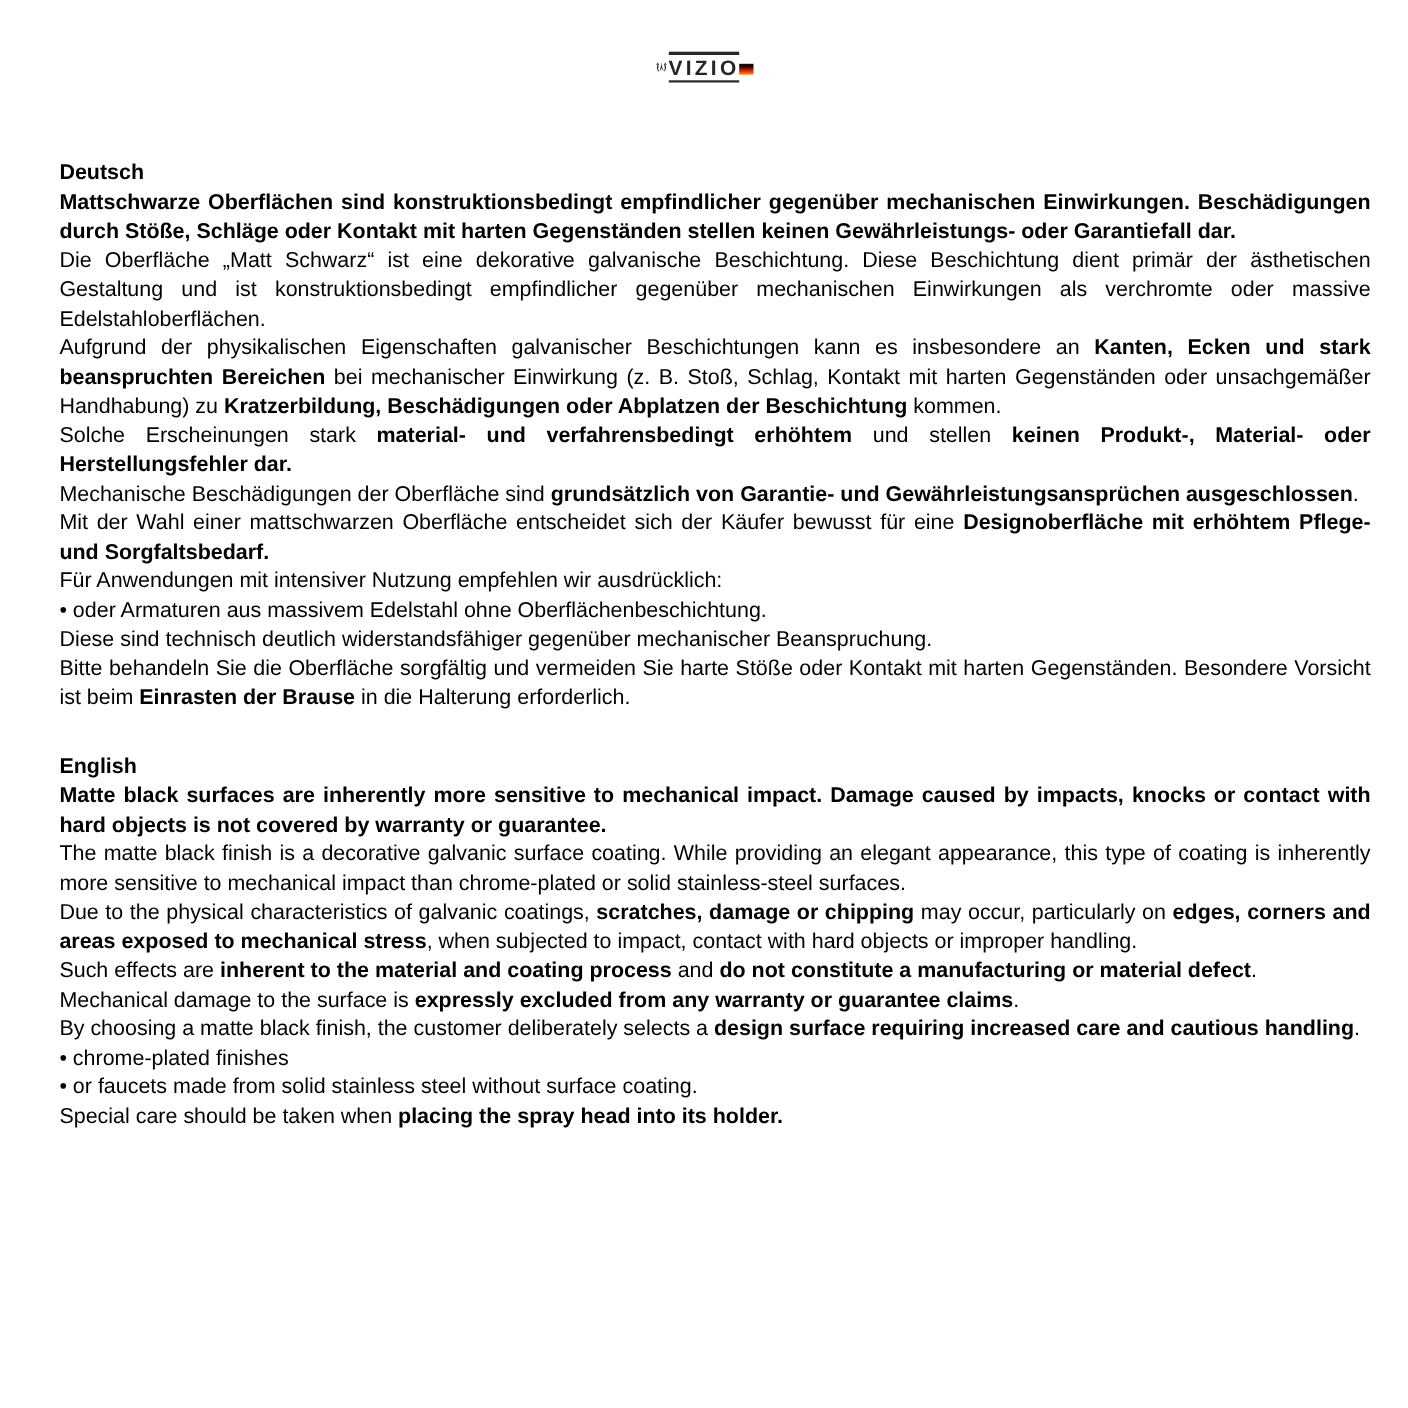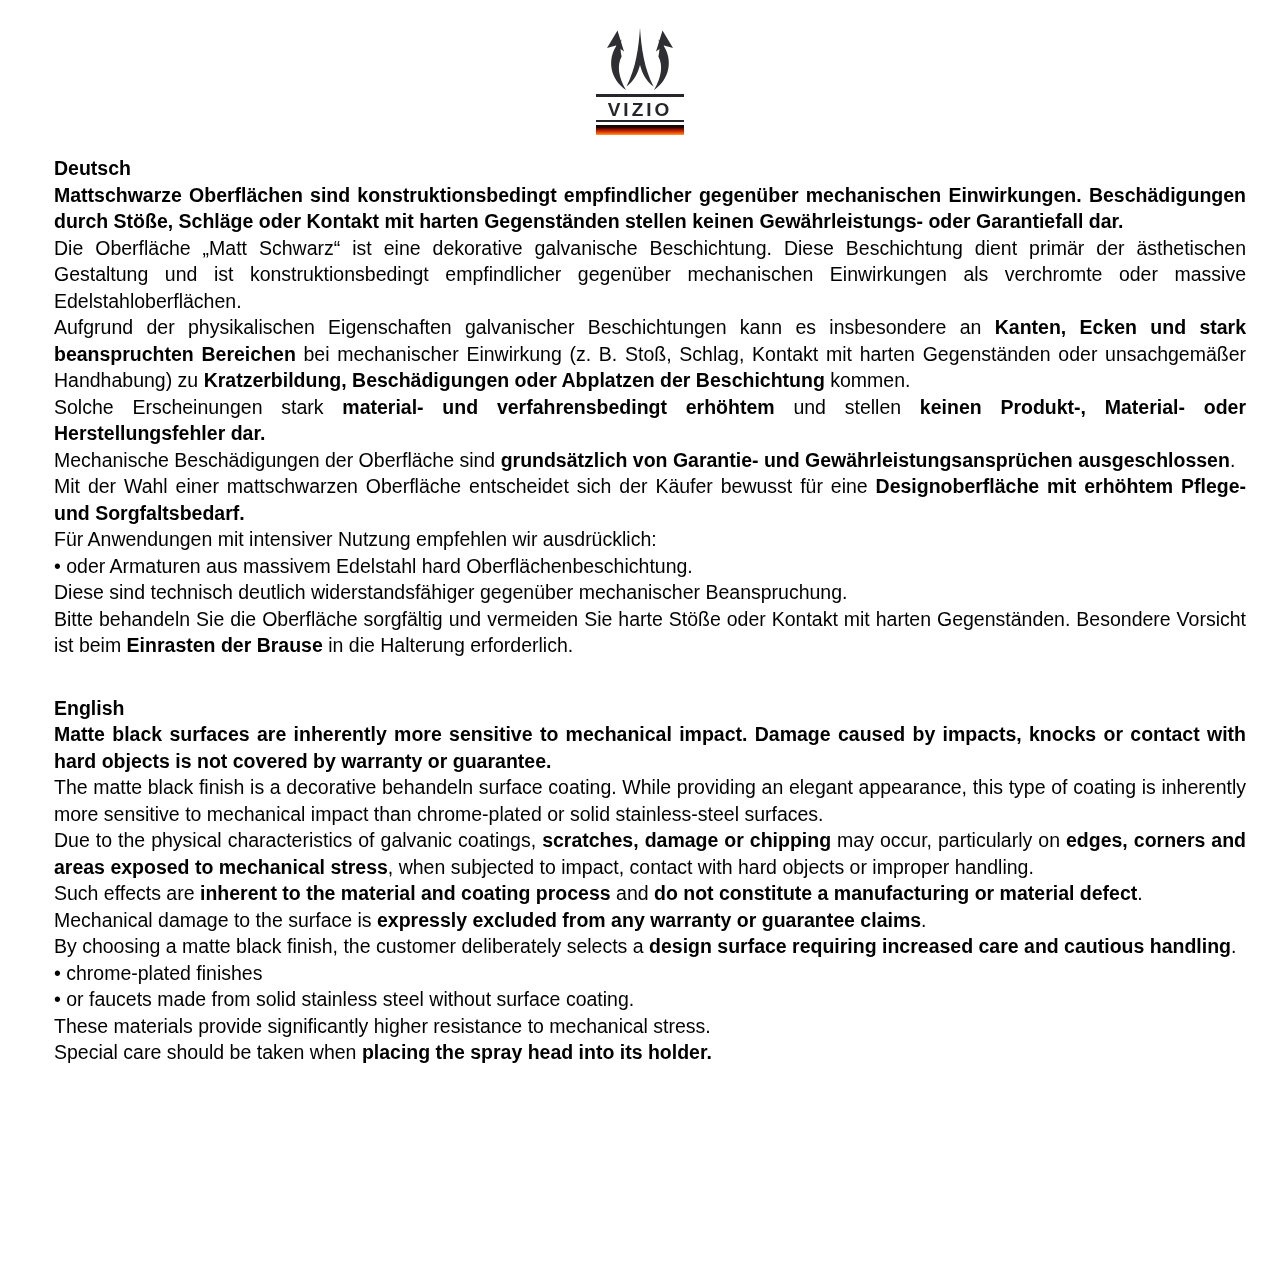--- a/index.html
+++ b/index.html
@@ -1,20 +1,20 @@
 <!DOCTYPE html>
 <html><head>
 <meta charset="utf-8">
 <style>
   * { margin: 0; padding: 0; box-sizing: border-box; }
   html, body { width: 1280px; height: 1280px; background: #ffffff; }
   body { font-family: "Liberation Sans", sans-serif; color: #000; -webkit-font-smoothing: antialiased; }
   .page { width: 1280px; height: 1280px; padding-top: 28px; overflow: hidden; }
 
-  .logo { width: 90px; margin: 0 auto 20px auto; display: flex; flex-direction: column; align-items: center; }
+  .logo { width: 90px; margin: 0 auto 50px auto; display: flex; flex-direction: row; align-items: center; }
   .crown { width: 88px; height: 66px; display: block; }
   .wordmark {
     width: 88px; text-align: center; font-weight: 700; font-size: 19px; line-height: 21px;
     letter-spacing: 3px; color: #26262a;
     border-top: 3px solid #26262a; border-bottom: 2px solid #26262a; padding-top: 2px;
   }
   .flag-bar { width: 88px; height: 10px; margin-top: 3px; }
 
   .content { padding: 0 34px; font-size: 19.5px; line-height: 26.5px; margin-left: 20px; }
   .section .heading { font-weight: 700; }
@@ -44,32 +44,31 @@
   <div class="content">
       <section class="section">
         <div class="heading">Deutsch</div>
         <p class="para"><span class="b">Mattschwarze Oberflächen sind konstruktionsbedingt empfindlicher gegenüber mechanischen Einwirkungen. Beschädigungen durch Stöße, Schläge oder Kontakt mit harten Gegenständen stellen keinen Gewährleistungs- oder Garantiefall dar.</span></p>
         <p class="para"><span>Die Oberfläche „Matt Schwarz“ ist eine dekorative galvanische Beschichtung. Diese Beschichtung dient primär der ästhetischen Gestaltung und ist konstruktionsbedingt empfindlicher gegenüber mechanischen Einwirkungen als verchromte oder massive Edelstahloberflächen.</span></p>
         <p class="para"><span>Aufgrund der physikalischen Eigenschaften galvanischer Beschichtungen kann es insbesondere an </span><span class="b">Kanten, Ecken und stark beanspruchten Bereichen</span><span> bei mechanischer Einwirkung (z. B. Stoß, Schlag, Kontakt mit harten Gegenständen oder unsachgemäßer Handhabung) zu </span><span class="b">Kratzerbildung, Beschädigungen oder Abplatzen der Beschichtung</span><span> kommen.</span></p>
         <p class="para"><span>Solche Erscheinungen stark </span><span class="b">material- und verfahrensbedingt erhöhtem</span><span> und stellen </span><span class="b">keinen Produkt-, Material- oder Herstellungsfehler dar.</span></p>
         <p class="para"><span>Mechanische Beschädigungen der Oberfläche sind </span><span class="b">grundsätzlich von Garantie- und Gewährleistungsansprüchen ausgeschlossen</span><span>.</span></p>
         <p class="para"><span>Mit der Wahl einer mattschwarzen Oberfläche entscheidet sich der Käufer bewusst für eine </span><span class="b">Designoberfläche mit erhöhtem Pflege- und Sorgfaltsbedarf.</span></p>
         <p class="para"><span>Für Anwendungen mit intensiver Nutzung empfehlen wir ausdrücklich:</span></p>
-        <p class="para"><span>• oder Armaturen aus massivem Edelstahl hard Oberflächenbeschichtung.</span></p>
+        <p class="para"><span>• oder Armaturen aus massivem Edelstahl ohne Oberflächenbeschichtung.</span></p>
         <p class="para"><span>Diese sind technisch deutlich widerstandsfähiger gegenüber mechanischer Beanspruchung.</span></p>
         <p class="para"><span>Bitte behandeln Sie die Oberfläche sorgfältig und vermeiden Sie harte Stöße oder Kontakt mit harten Gegenständen. Besondere Vorsicht ist beim </span><span class="b">Einrasten der Brause</span><span> in die Halterung erforderlich.</span></p>
       </section>
       <section class="section">
         <div class="heading">English</div>
         <p class="para"><span class="b">Matte black surfaces are inherently more sensitive to mechanical impact. Damage caused by impacts, knocks or contact with hard objects is not covered by warranty or guarantee.</span></p>
-        <p class="para"><span>The matte black finish is a decorative behandeln surface coating. While providing an elegant appearance, this type of coating is inherently more sensitive to mechanical impact than chrome-plated or solid stainless-steel surfaces.</span></p>
+        <p class="para"><span>The matte black finish is a decorative galvanic surface coating. While providing an elegant appearance, this type of coating is inherently more sensitive to mechanical impact than chrome-plated or solid stainless-steel surfaces.</span></p>
         <p class="para"><span>Due to the physical characteristics of galvanic coatings, </span><span class="b">scratches, damage or chipping</span><span> may occur, particularly on </span><span class="b">edges, corners and areas exposed to mechanical stress</span><span>, when subjected to impact, contact with hard objects or improper handling.</span></p>
         <p class="para"><span>Such effects are </span><span class="b">inherent to the material and coating process</span><span> and </span><span class="b">do not constitute a manufacturing or material defect</span><span>.</span></p>
         <p class="para"><span>Mechanical damage to the surface is </span><span class="b">expressly excluded from any warranty or guarantee claims</span><span>.</span></p>
         <p class="para"><span>By choosing a matte black finish, the customer deliberately selects a </span><span class="b">design surface requiring increased care and cautious handling</span><span>.</span></p>
         <p class="para"><span>• chrome-plated finishes</span></p>
         <p class="para"><span>• or faucets made from solid stainless steel without surface coating.</span></p>
-        <p class="para"><span>These materials provide significantly higher resistance to mechanical stress.</span></p>
         <p class="para"><span>Special care should be taken when </span><span class="b">placing the spray head into its holder.</span></p>
       </section>
     </div>
 
 </div>
 
 </body></html>

